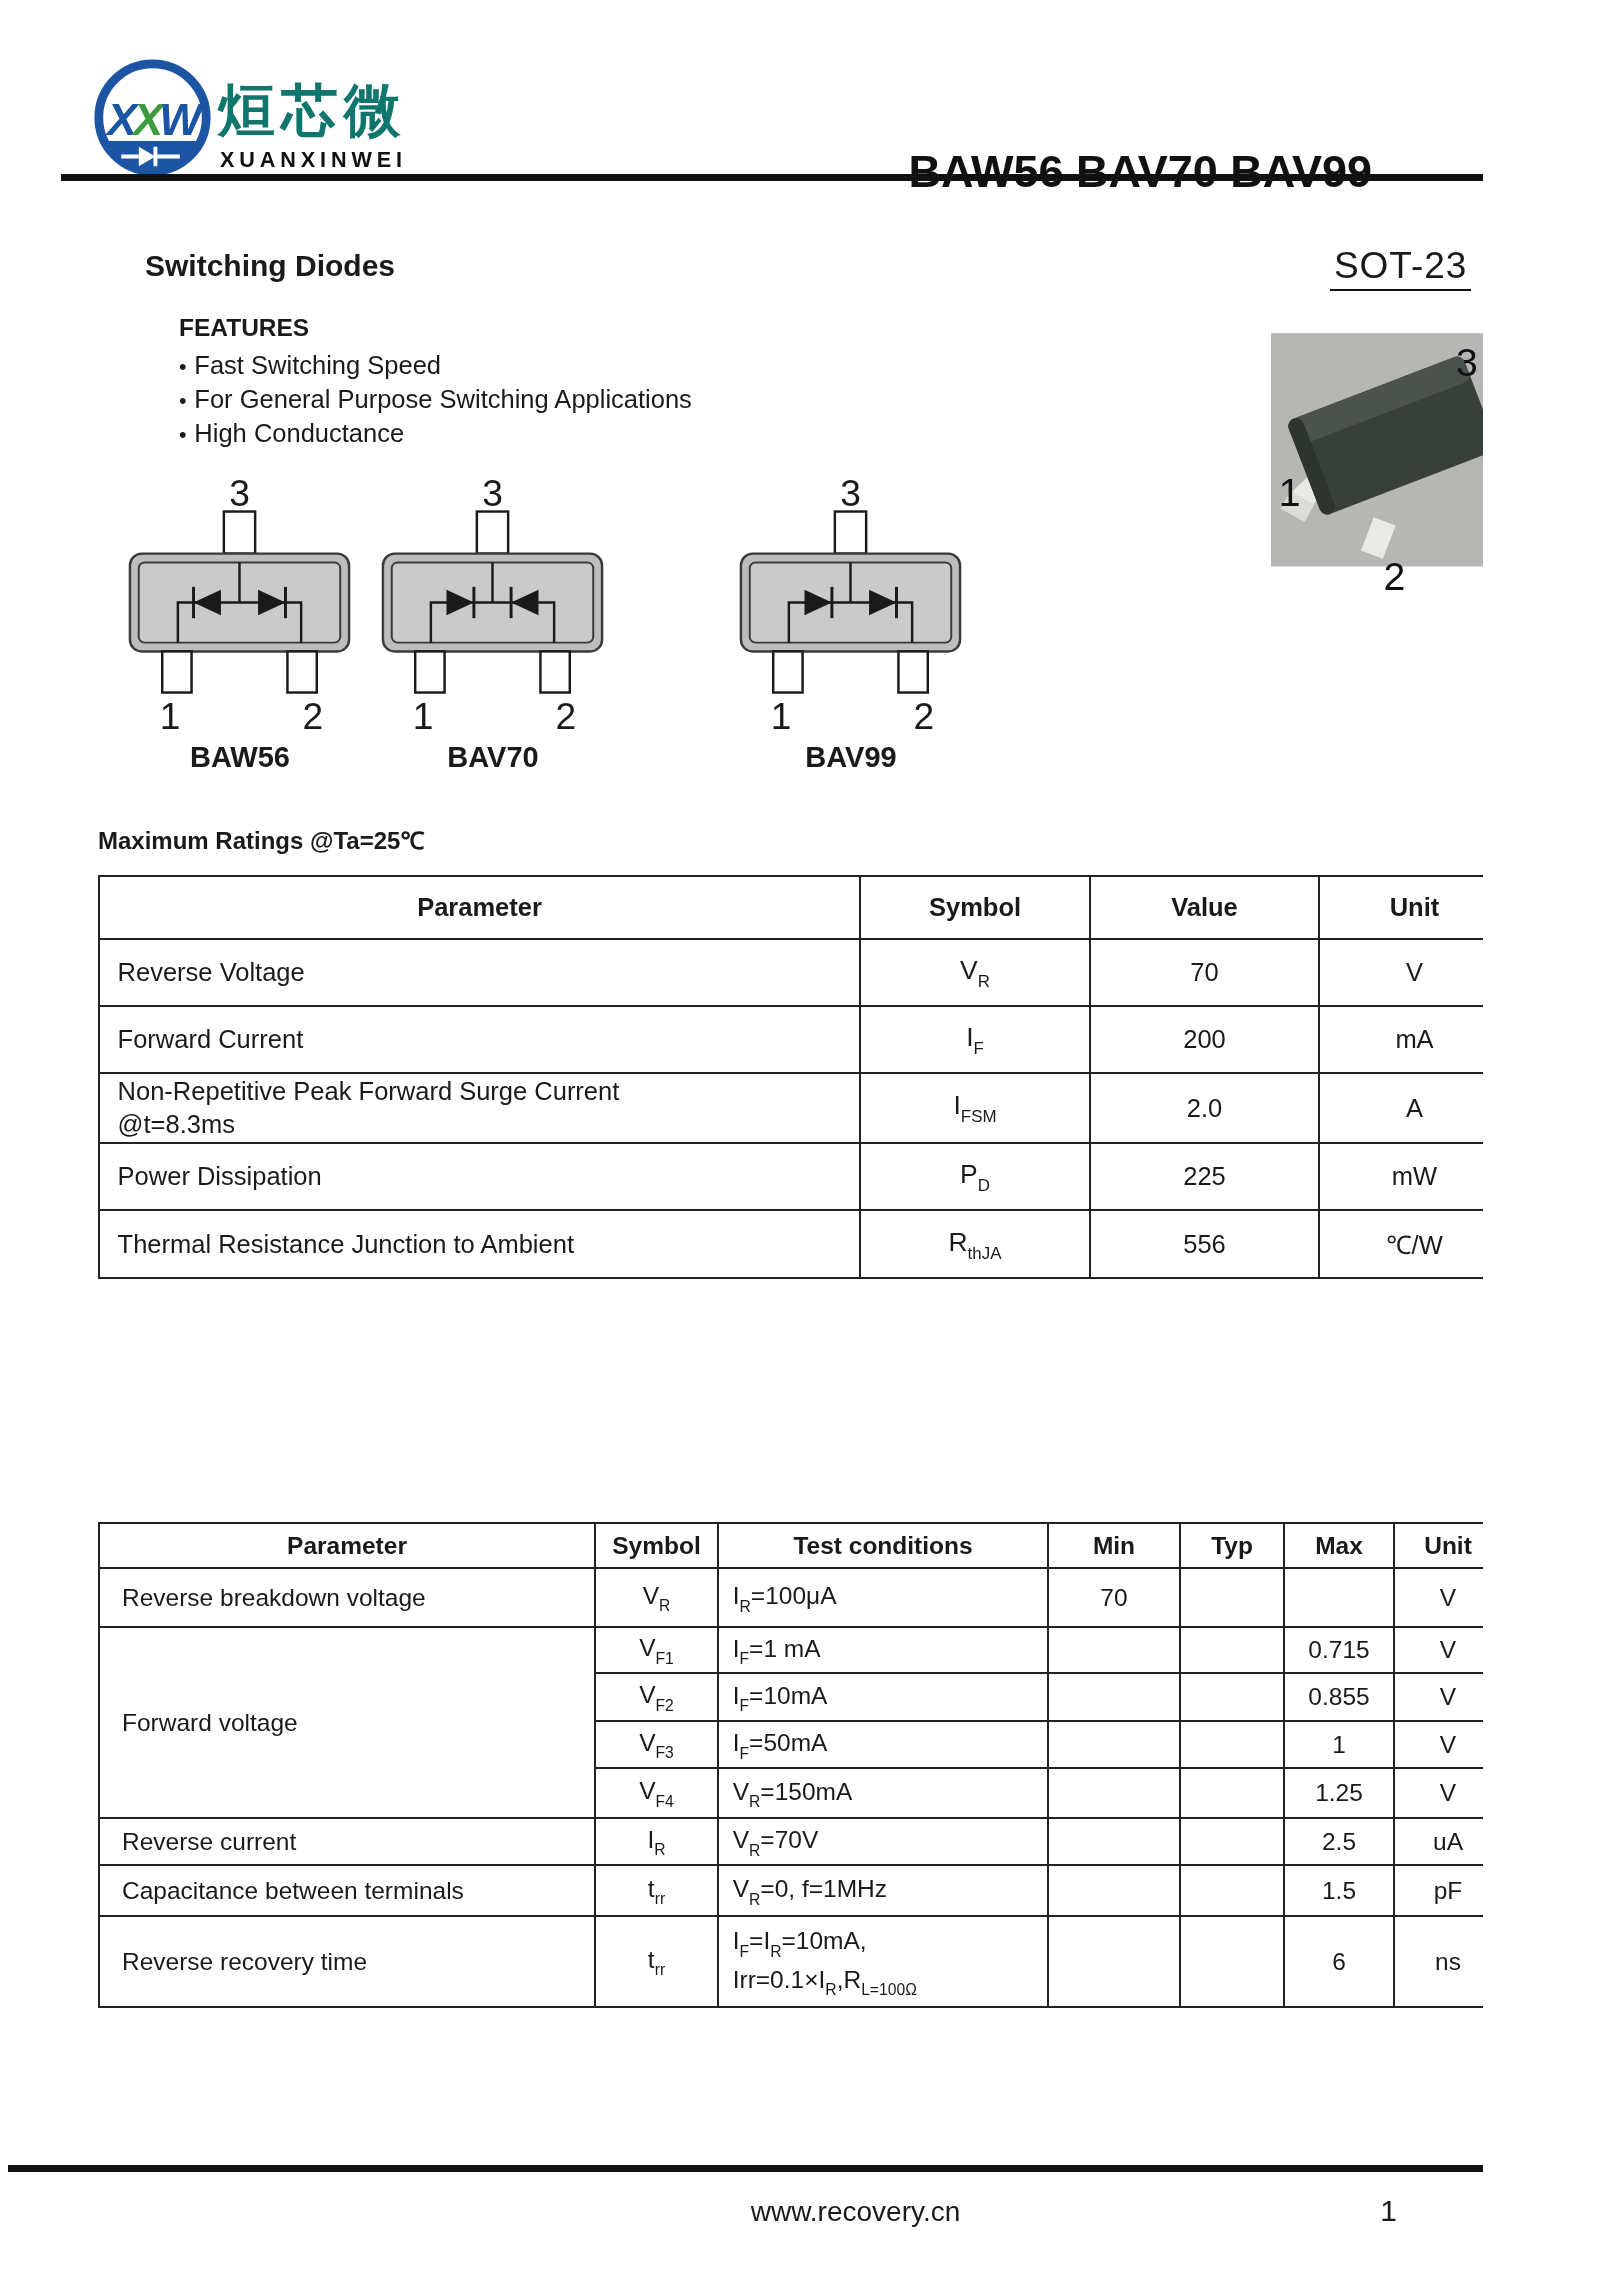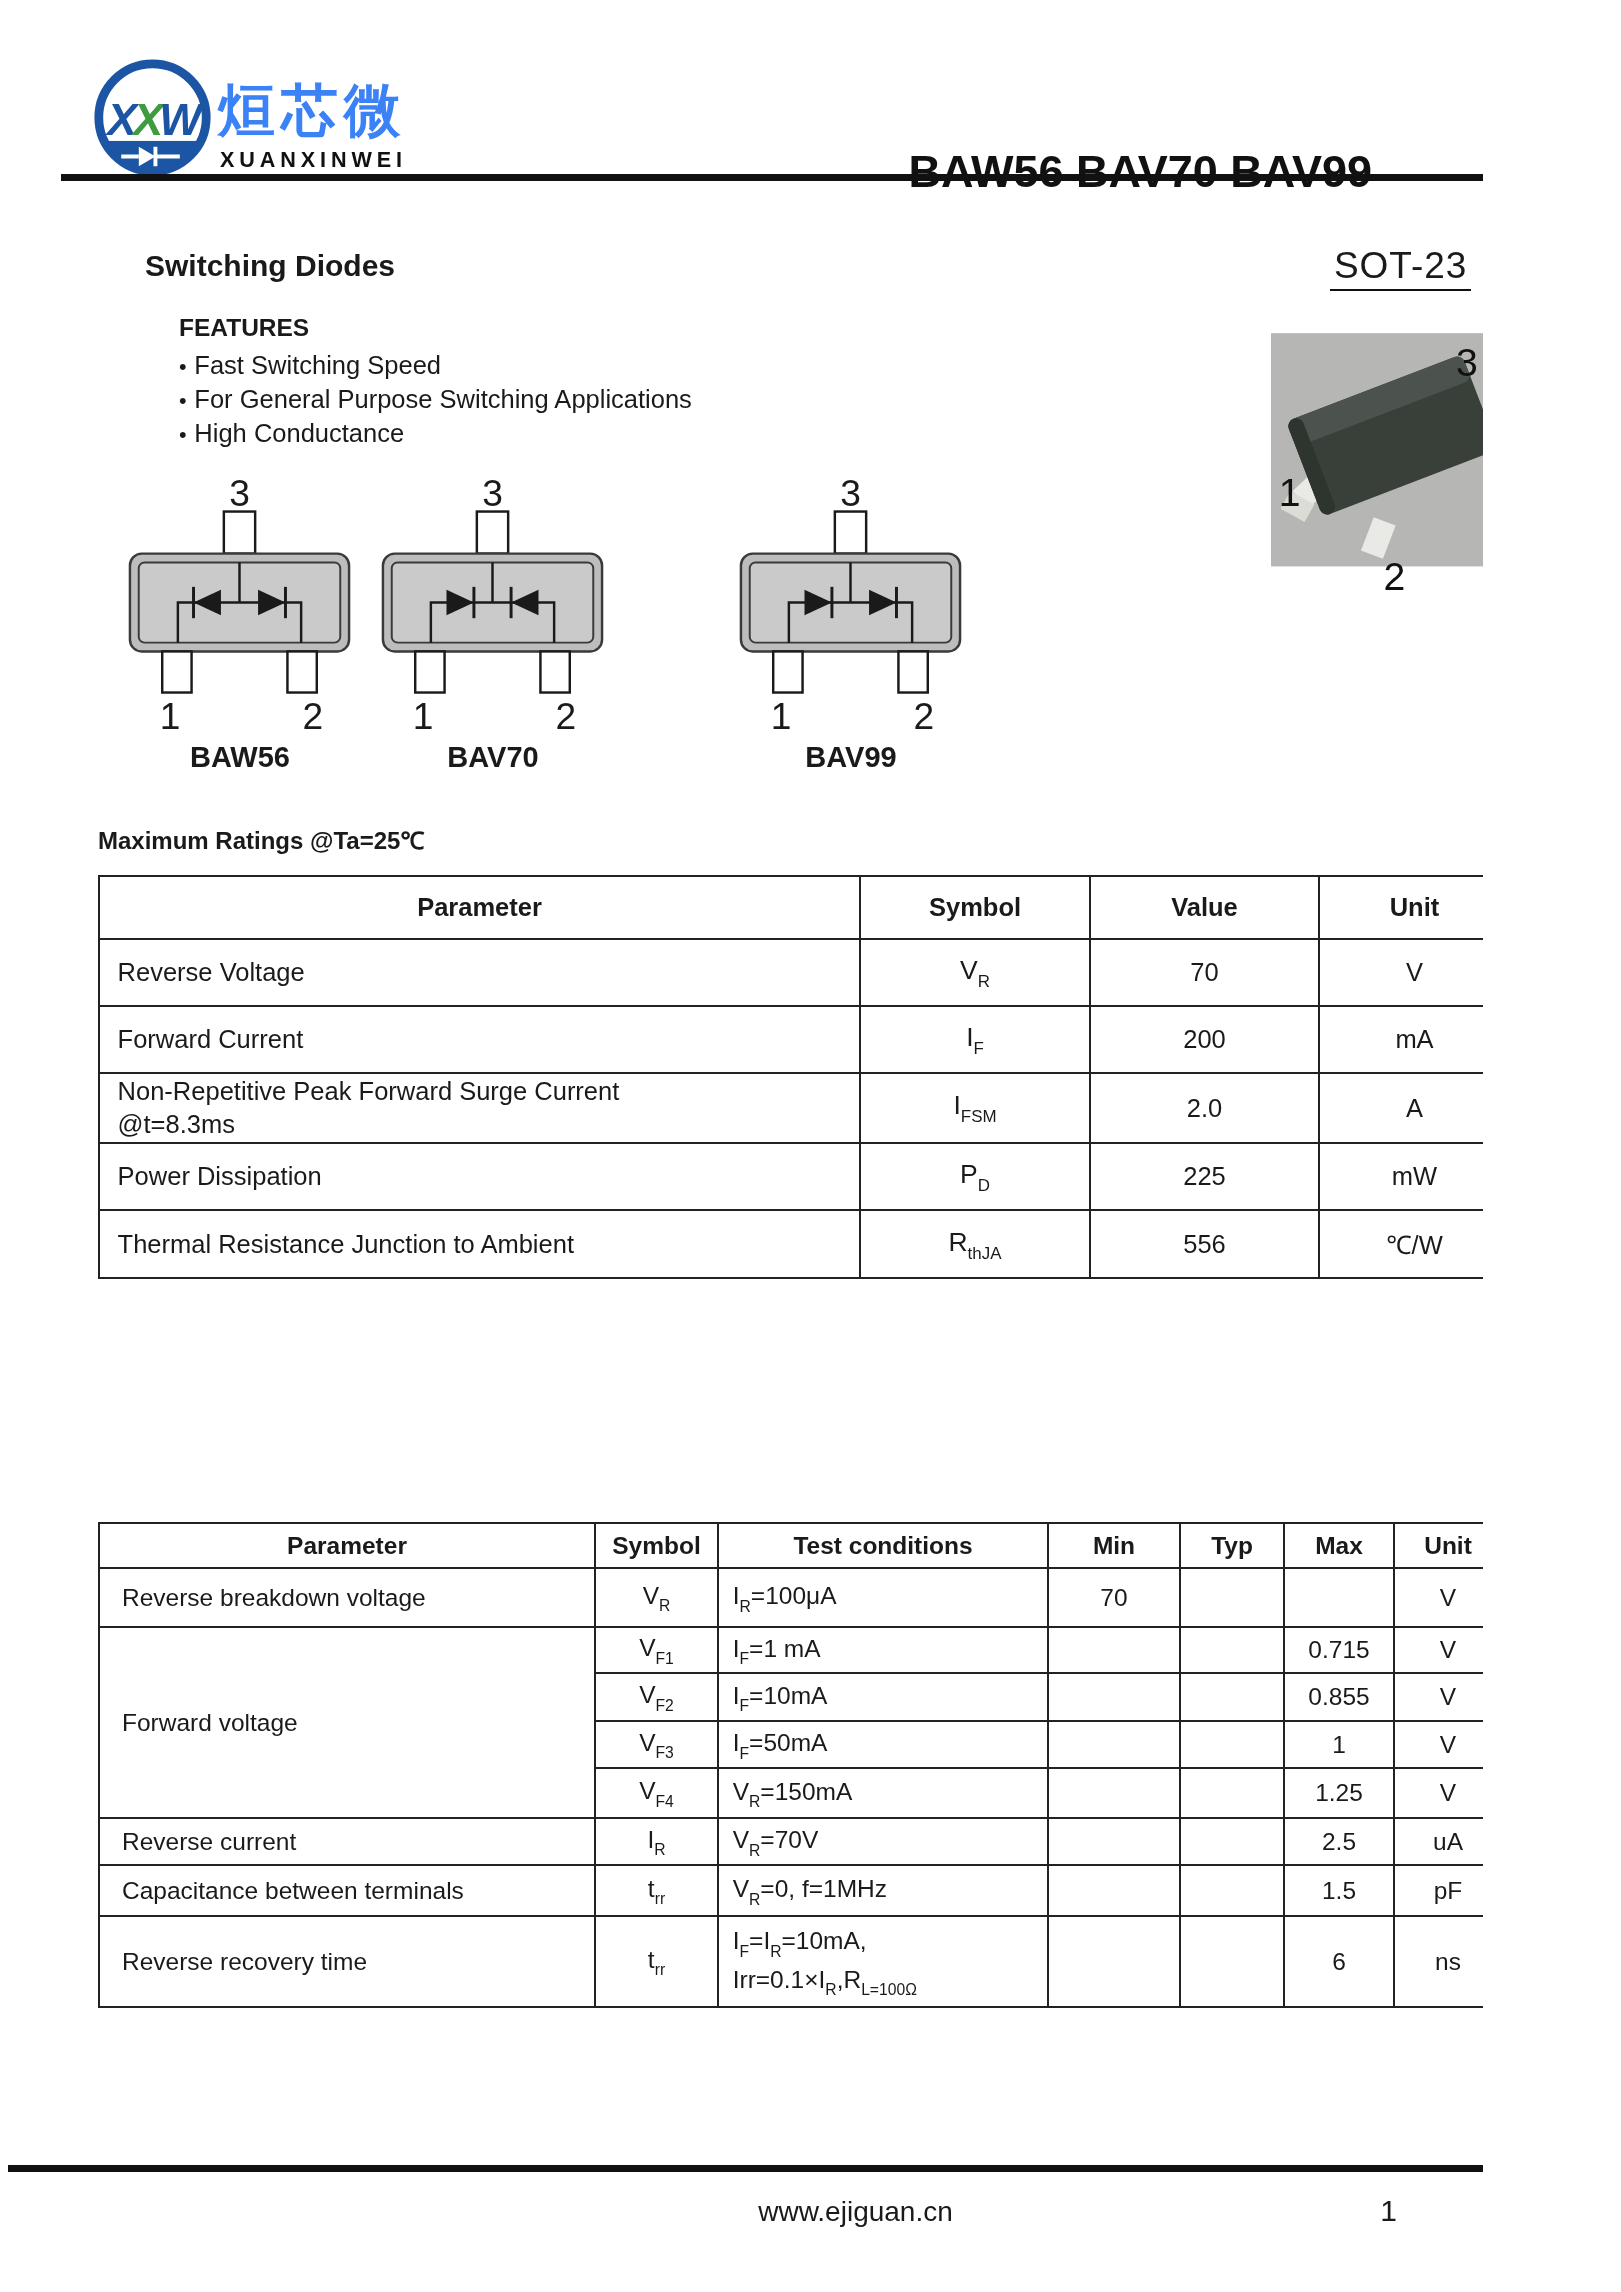--- a/index.html
+++ b/index.html
@@ -1,21 +1,21 @@
 <!DOCTYPE html>
 <html><head>
 <meta charset="utf-8">
 <style>
   html,body{margin:0;padding:0;background:#fff;}
   .page{position:relative;width:1483px;height:2293px;background:#fff;overflow:hidden;
         font-family:"Liberation Sans",sans-serif;color:#1a1a1a;}
   .abs{position:absolute;}
 
   
-  .logo-cn{font-size:57px;font-weight:bold;letter-spacing:5.9px;color:#3b82f6;}
+  .logo-cn{font-size:57px;font-weight:bold;letter-spacing:5.9px;color:#0f766e;}
   .logo-en{font-size:21.6px;font-weight:bold;letter-spacing:4.9px;color:#111;margin-top:14px;}
   .doc-title{font-size:45px;font-weight:bold;color:#111;white-space:nowrap;}
   .rule{background:#111;}
 
   
   .intro-heading{font-size:30px;font-weight:bold;}
   .sot23{font-size:37px;letter-spacing:1px;border-bottom:2.9px solid #111;padding:0 3.9px 2px 3.9px;}
   .features-title{font-size:24.5px;font-weight:bold;}
   .features{font-size:25.5px;line-height:32px;}
   .features .bullet{font-size:21.6px;margin-right:7.8px;}
@@ -314,17 +314,17 @@
       <td class="cond">I<sub>F</sub>=I<sub>R</sub>=10mA,<br>Irr=0.1×I<sub>R</sub>,R<sub>L=100Ω</sub></td>
       <td class="ctr"></td>
       <td class="ctr"></td>
       <td class="ctr">6</td>
       <td class="ctr">ns</td>
     </tr>
   </tbody>
     </table>
 
   <div class="abs rule" style="left:7.8px;top:2165px;width:1605px;height:6.9px;"></div>
-  <div class="abs footer-site" style="left:90px;top:2196px;width:1531px;">www.ejiguan.cn</div>
+  <div class="abs footer-site" style="left:90px;top:2196px;width:1531px;">www.recovery.cn</div>
   <div class="abs footer-page" style="right:86px;top:2194px;">1</div>
 
 </div>
 
 
 </body></html>

